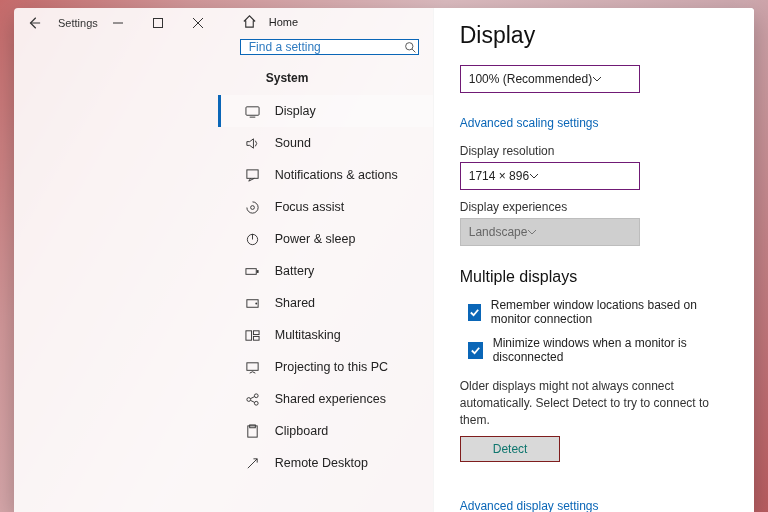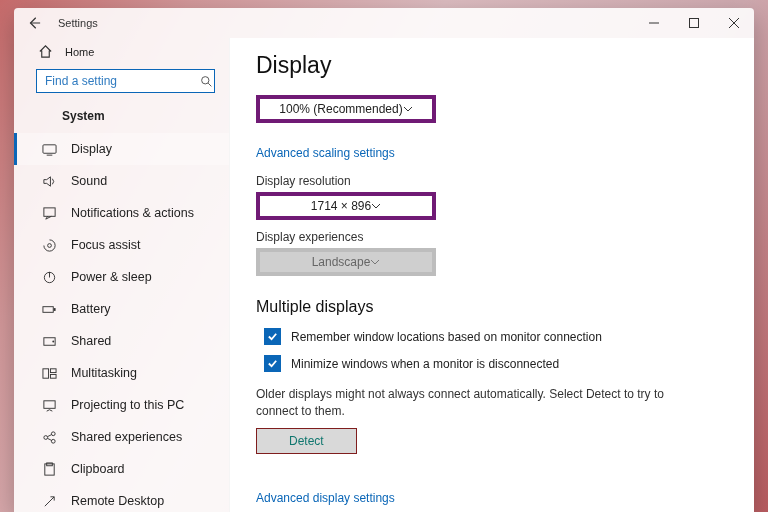--- a/index.html
+++ b/index.html
@@ -6,63 +6,63 @@
   body {
     width: 768px; height: 512px; overflow: hidden;
     background: linear-gradient(120deg, #c66b6b 0%, #d2989a 18%, #dcbcc0 42%, #cfaab0 70%, #b95c60 100%);
     position: relative;
   }
   .window {
     position: absolute; top: 8px; left: 14px; right: 14px; bottom: 0px;
     background: rgba(255,255,255,0.88);
     border-radius: 4px 4px 0 0;
     box-shadow: 0 8px 24px rgba(0,0,0,0.25);
-    display: flex; flex-direction: column;
+    display: flex; 
     overflow: hidden;
   }
   .titlebar {
     height: 30px; display: flex; align-items: center; justify-content: space-between;
     padding: 0 0 0 10px; font-size: 11px; color: #333;
   }
   .titlebar-left { display: flex; align-items: center; gap: 14px; }
   .back-btn { width: 20px; height: 20px; display:flex; align-items:center; justify-content:center; cursor:pointer; }
   .win-controls { display:flex; }
   .win-btn { width: 40px; height: 30px; display:flex; align-items:center; justify-content:center; cursor:pointer; }
   .body { flex:1; display:flex; overflow:hidden; }
   .sidebar {
     width: 215px; padding: 0 0 0 0;
     background: transparent;
     overflow-y: auto;
   }
   .home-row { display:flex; align-items:center; gap:12px; padding: 6px 14px 10px 24px; font-size: 11px; color:#222; cursor:pointer;}
   .search-wrap { padding: 0 14px 10px 22px; }
   .search {
-    width: 100%; height: 24px; border: 1px solid #0a66b7; background:#fff;
+    width: 100%; height: 16px; border: 1px solid #0a66b7; background:#fff;
     display:flex; align-items:center; padding: 0 14px 0 8px; font-size: 12px;
   }
   .search input { flex:1; border:none; outline:none; font-size:12px; color:#1a62a6; background:transparent; }
   .search input::placeholder { color:#2f7bc0; font-style: normal; }
   .cat-label { font-size: 12px; font-weight:600; color:#222; padding: 6px 0 10px 24px; margin-left: 24px; }
   .nav { list-style:none; }
   .nav li {
     display:flex; align-items:center; gap:14px;
     padding: 8px 10px 8px 24px; font-size: 12.5px; color:#222; cursor:pointer;
     border-left: 3px solid transparent;
   }
   .nav li.active { border-left-color:#0a66b7; background: rgba(255,255,255,0.35); }
   .nav .ic { width:16px; height:16px; display:flex; align-items:center; justify-content:center; color:#333; }
   .content {
     flex:1; background:#fff; padding: 14px 26px 10px 26px; overflow-y:auto;
     border-left: 1px solid rgba(0,0,0,0.04);
   }
   h1.page-title { font-weight:400; font-size: 23px; margin-bottom: 16px; color:#111; }
   .field-label { font-size: 12px; color:#333; margin: 10px 0 4px 0; }
   .combo {
-    width: 180px; height: 28px; border:4px solid #701a75; background:#fff;
-    display:flex; align-items:center; justify-content:center;
+    width: 180px; height: 28px; border:1px solid #701a75; background:#fff;
+    display:flex; align-items:center; justify-content:flex-start;
     padding: 0 8px; font-size:12px; color:#222; cursor:pointer;
   }
   .combo.disabled { background:#cfcfcf; color:#666; border-color:#bdbdbd; cursor:default;}
   .link { font-size: 12px; color:#0a66b7; margin: 23px 0 4px 0; cursor:pointer; display:inline-block; }
   h2.section { font-weight:400; font-size:16px; margin: 22px 0 12px 0; color:#111;}
   .chk-row { display:flex; align-items:center; gap:10px; font-size:12px; color:#222; margin: 10px 0; cursor:pointer;padding-left:8px;}
   .chk {
     width:17px; height:17px; background:#0a66b7; display:flex; align-items:center; justify-content:center;
     color:#fff; font-size:12px; line-height:1;
   }

